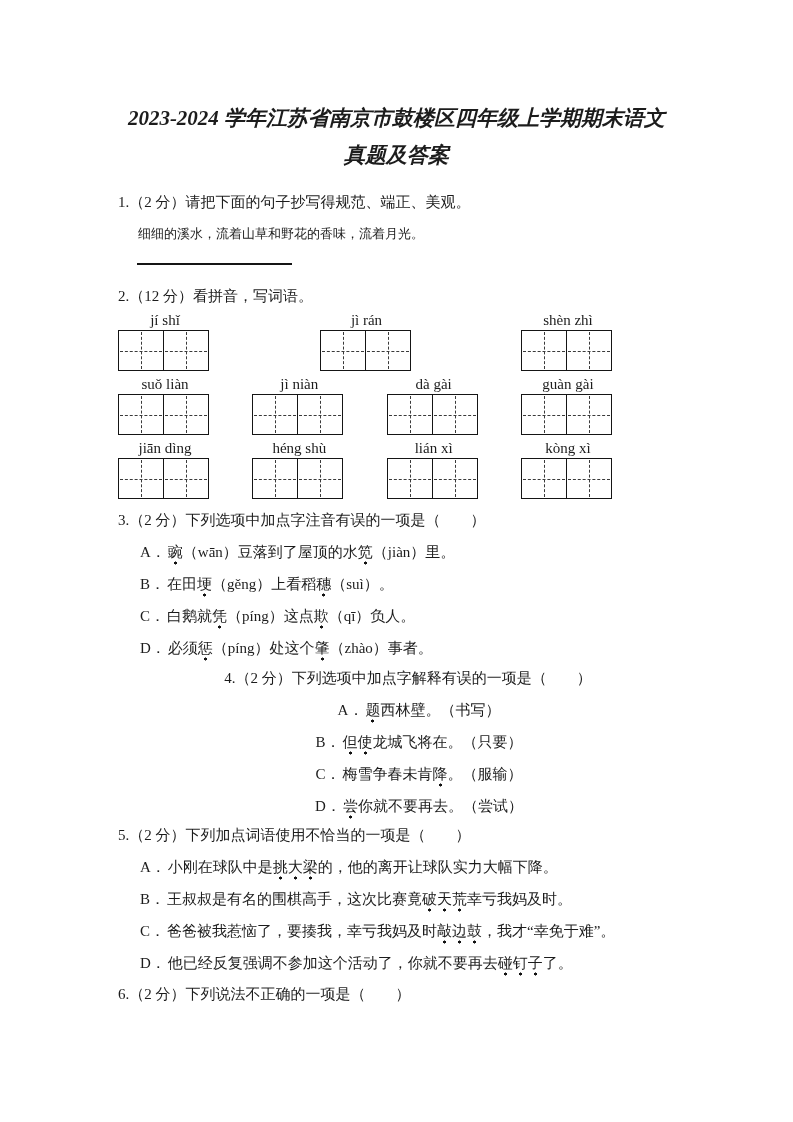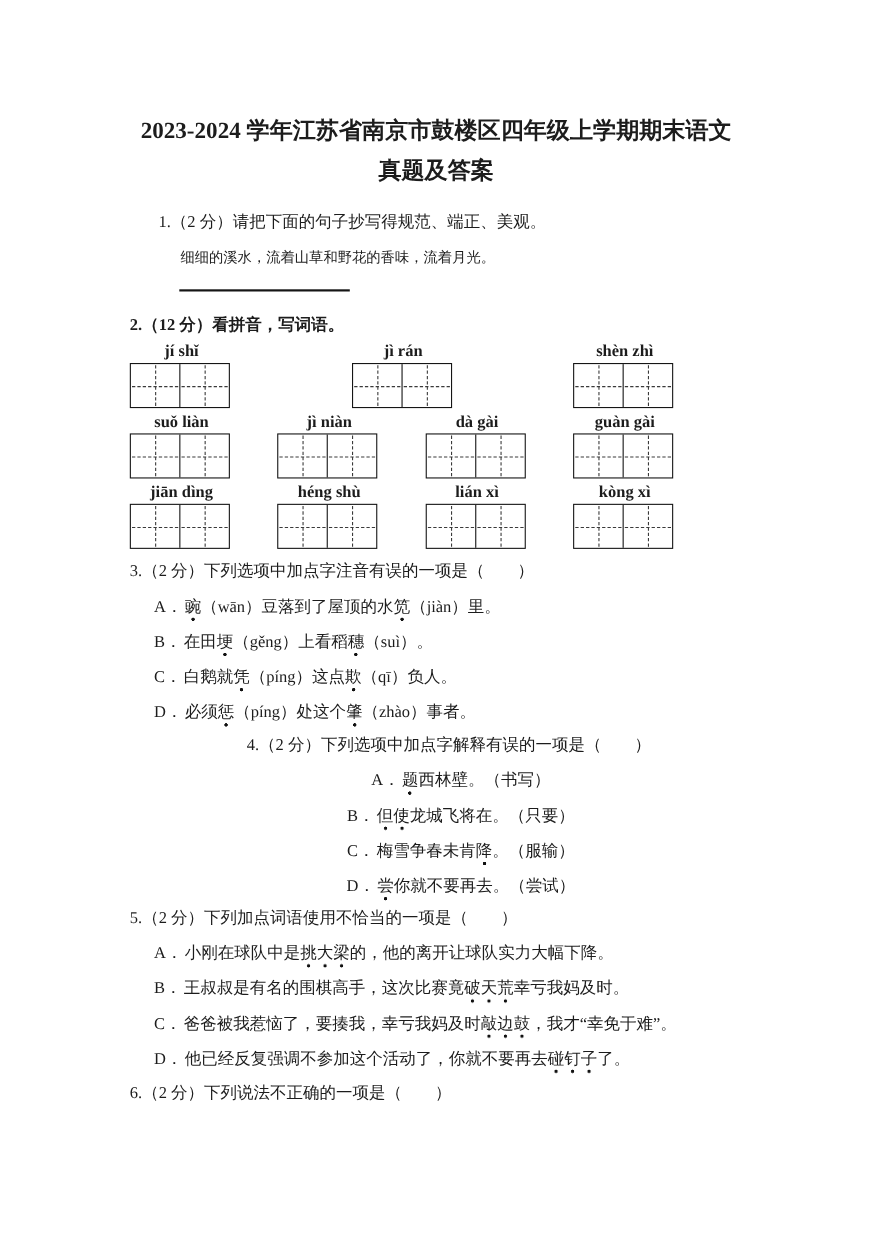--- a/index.html
+++ b/index.html
@@ -13,26 +13,27 @@
     overflow: hidden;
     font-family: "Liberation Serif", "DejaVu Serif", serif;
     color: #1c1c1c;
   }
   .title {
     margin: 0 -95px 17px -118px;
     text-align: center;
     font-size: 21px;
     font-weight: bold;
     line-height: 37px;
+    font-style: italic;
   }
   .title-line { display: block; }
   .q { margin: 0; }
   .stem { font-size: 15px; line-height: 22px; white-space: nowrap; }
-  #q1 { margin-top: 16px; margin-left: 26px; }
-  #q2 { margin-top: 20px; font-weight: bold; }
+  #q1 { margin-top: 16px; }
+  #q2 { margin-top: 20px; }
   #q3 { margin-top: 10px; }
   #q4 { margin-top: 8px; text-align: center; }
   #q5 { margin-top: 7px; }
   #q6 { margin-top: 9px; }
   .copy-text { margin: 10px 0 0 20px; font-size: 13px; line-height: 22px; }
   .answer-line {
     margin: 18px 0 0 19px;
     width: 155px;
     height: 0;
     border-bottom: 2px solid #151515;

